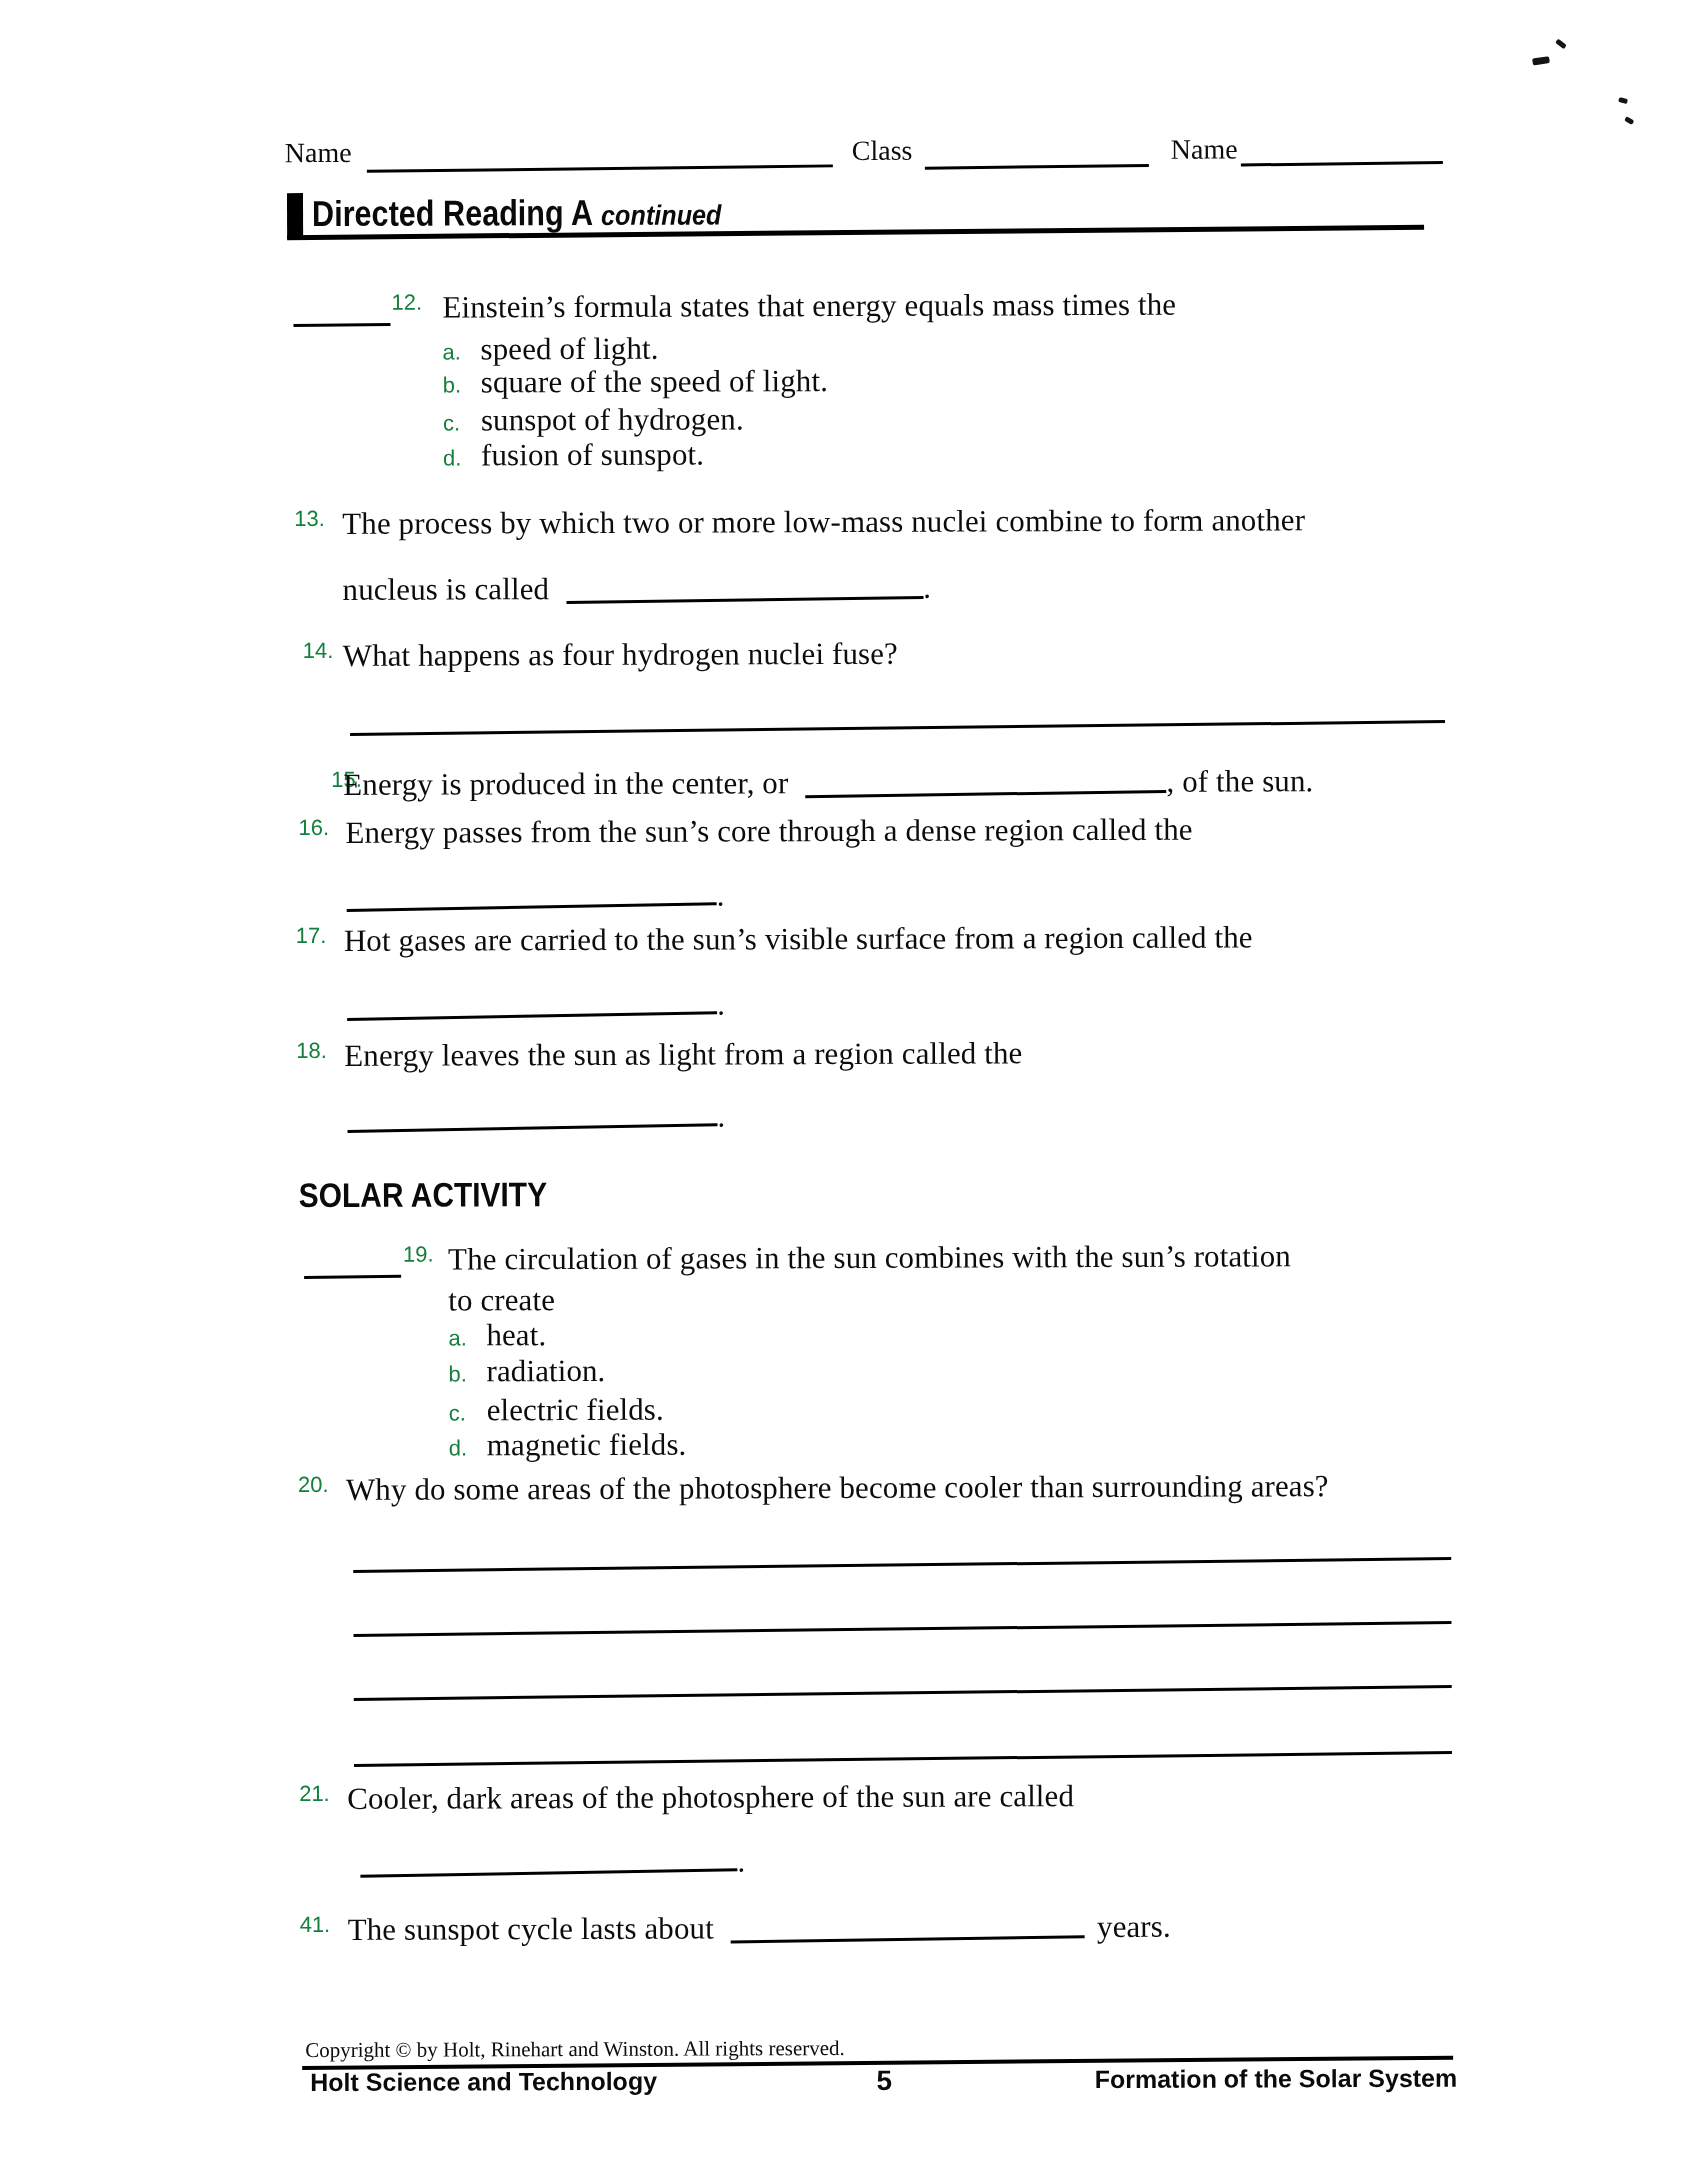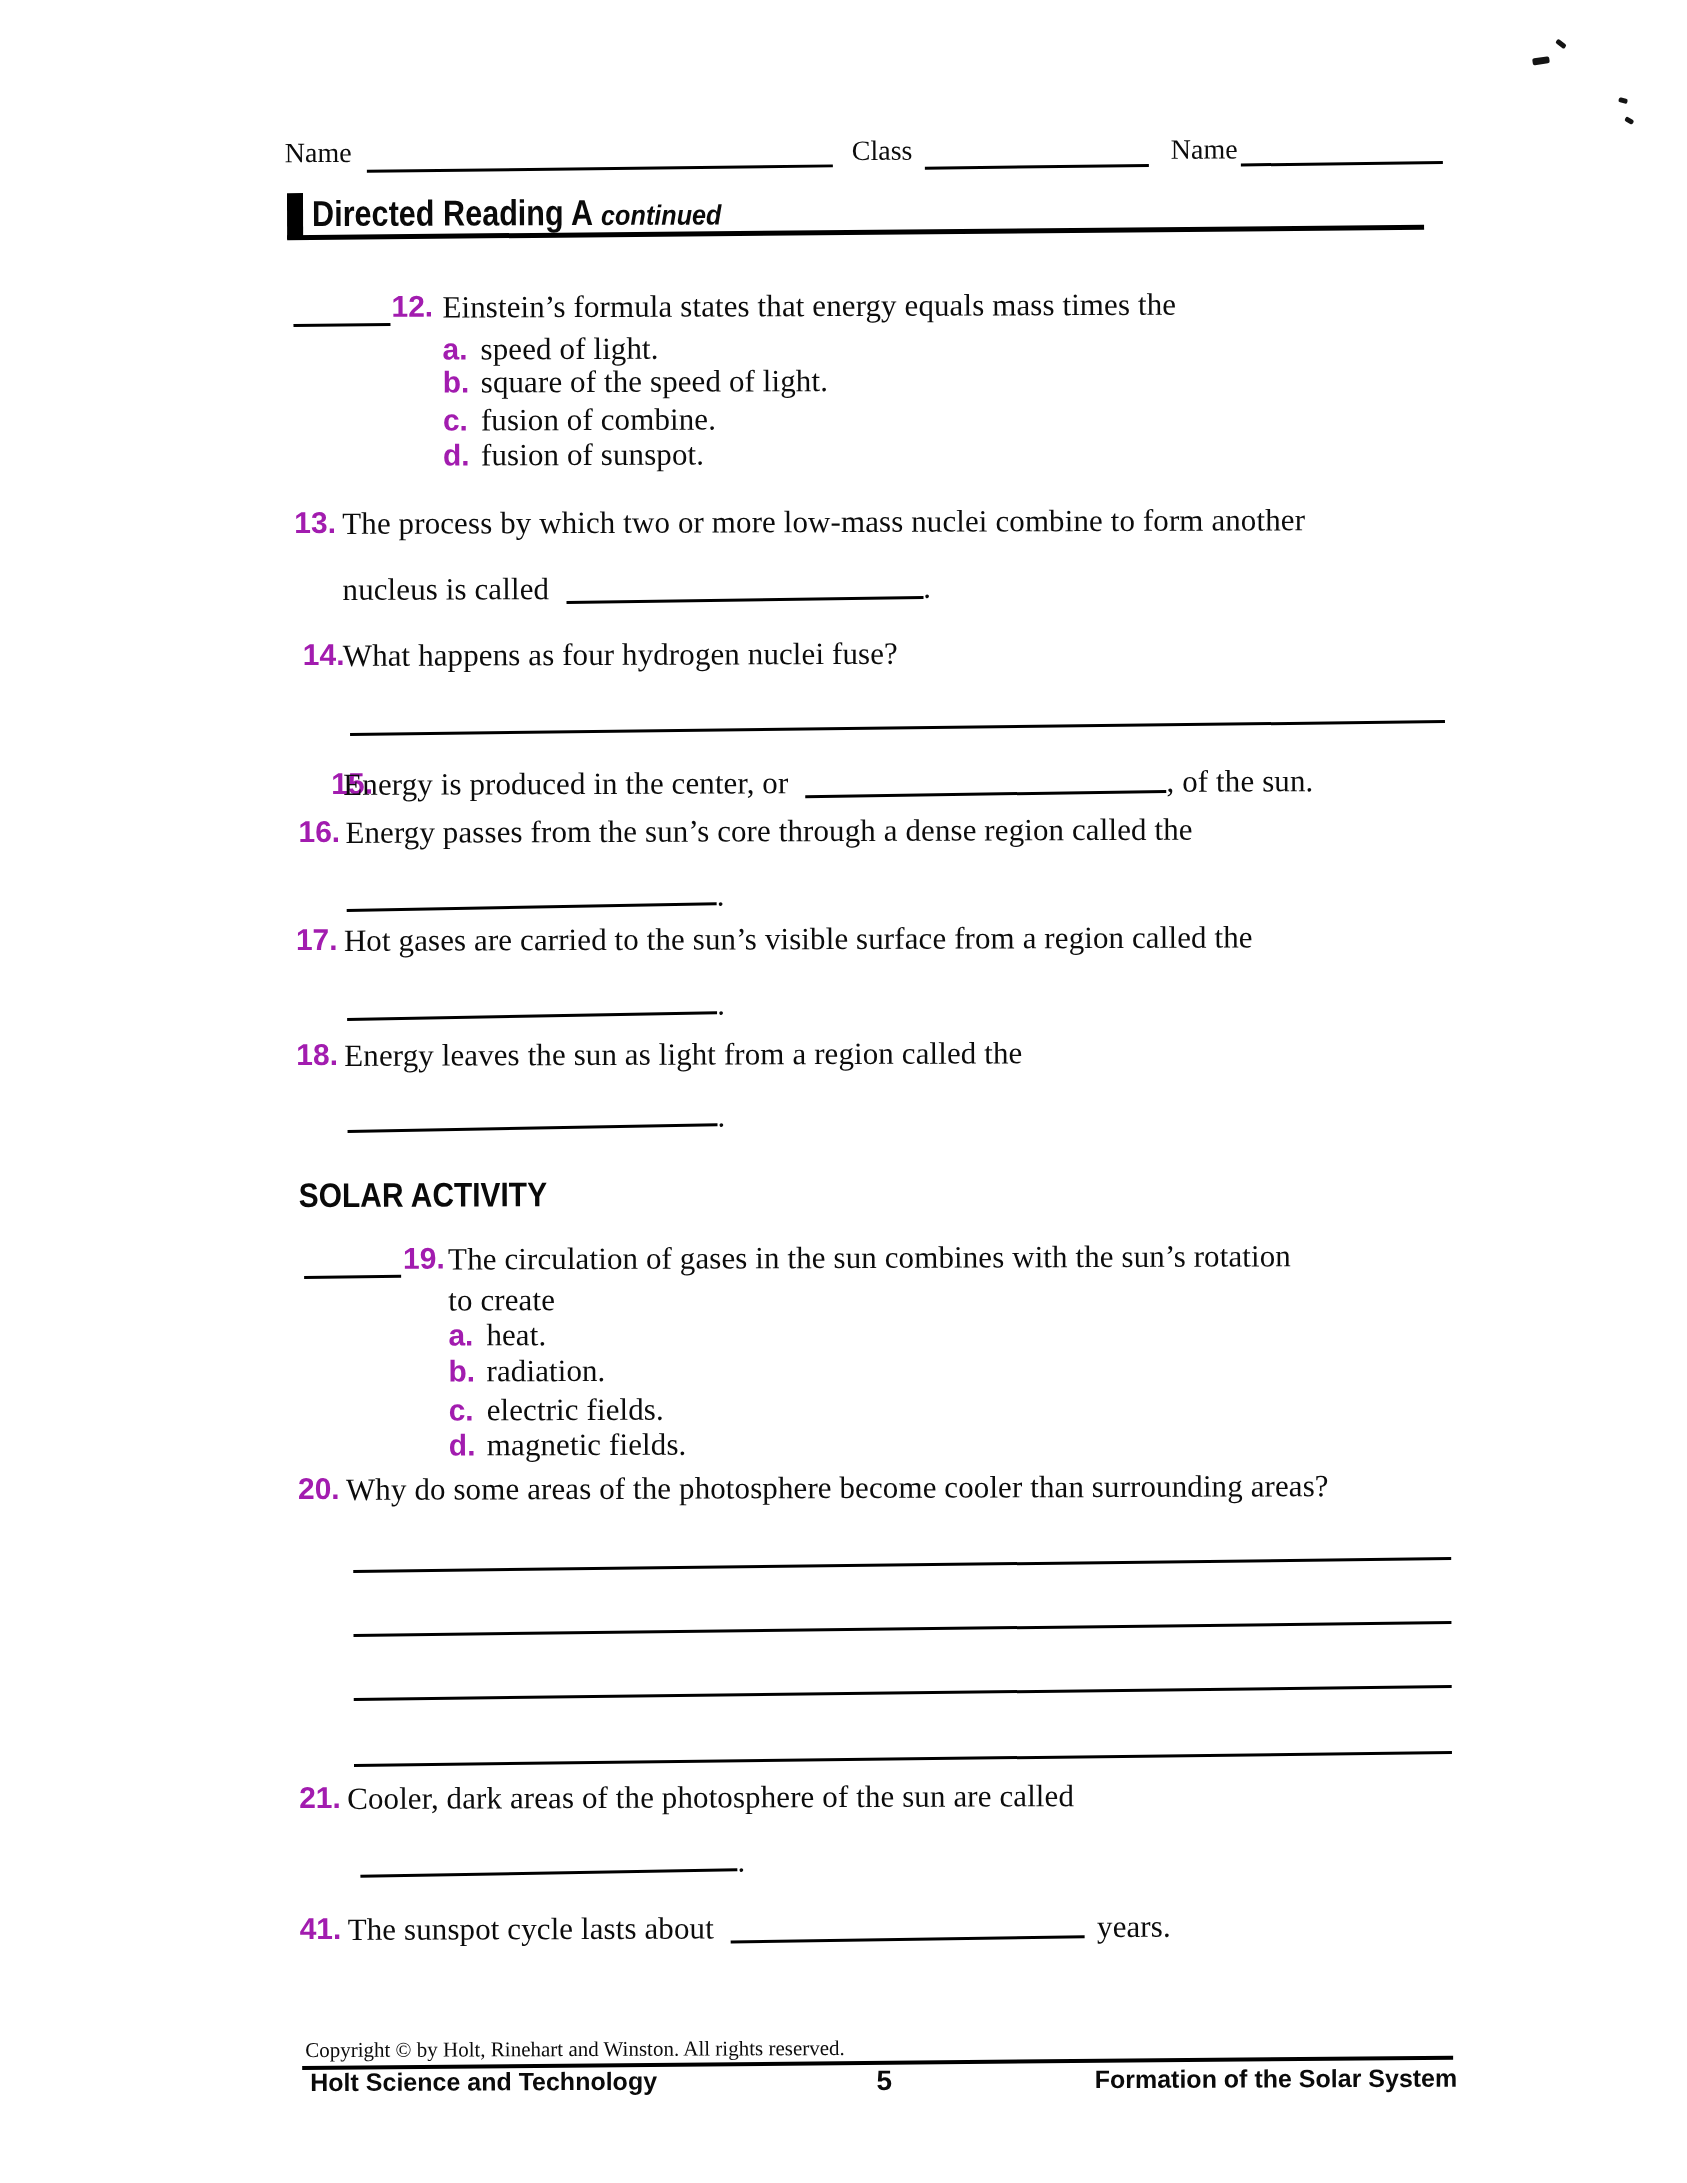--- a/index.html
+++ b/index.html
@@ -33,23 +33,23 @@
     font-size: 21px;
     color: #0c0c0c;
   }
   .label {
     font-family: "Liberation Serif", "DejaVu Serif", serif;
     font-size: 28px;
     color: #0c0c0c;
   }
   .num {
     font-family: "Liberation Sans", "DejaVu Sans", sans-serif;
-    font-weight: bold;
-    font-size: 30px;
-    color: #a21caf;
+    font-weight: normal;
+    font-size: 22px;
+    color: #15803d;
   }
   .sans-b {
     font-family: "Liberation Sans", "DejaVu Sans", sans-serif;
     font-weight: bold;
     color: #0a0a0a;
   }
   .title-text {
     font-size: 36px;
     display: inline-block;
     transform: scaleX(0.85);
@@ -130,21 +130,21 @@
     <div class="abs opt" style="left:445px; top:330px;">
       <span class="num letter">a.</span>
       <span class="serif">speed of light.</span>
     </div>
     <div class="abs opt" style="left:445px; top:363px;">
       <span class="num letter">b.</span>
       <span class="serif">square of the speed of light.</span>
     </div>
     <div class="abs opt" style="left:445px; top:401px;">
       <span class="num letter">c.</span>
-      <span class="serif">fusion of combine.</span>
+      <span class="serif">sunspot of hydrogen.</span>
     </div>
     <div class="abs opt" style="left:445px; top:436px;">
       <span class="num letter">d.</span>
       <span class="serif">fusion of sunspot.</span>
     </div>
 
     <span class="abs num" style="left:296px; top:504px;">13.</span>
     <span class="abs serif" style="left:344px; top:504px;">The process by which two or more low-mass nuclei combine to form another</span>
     <div class="abs serif" style="left:344px; top:570px;">
       <span>nucleus is called</span>

